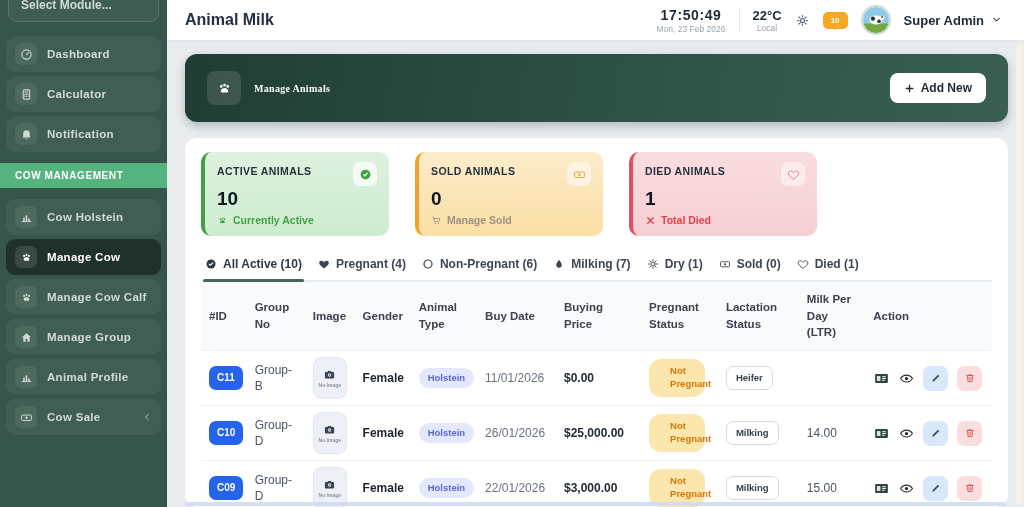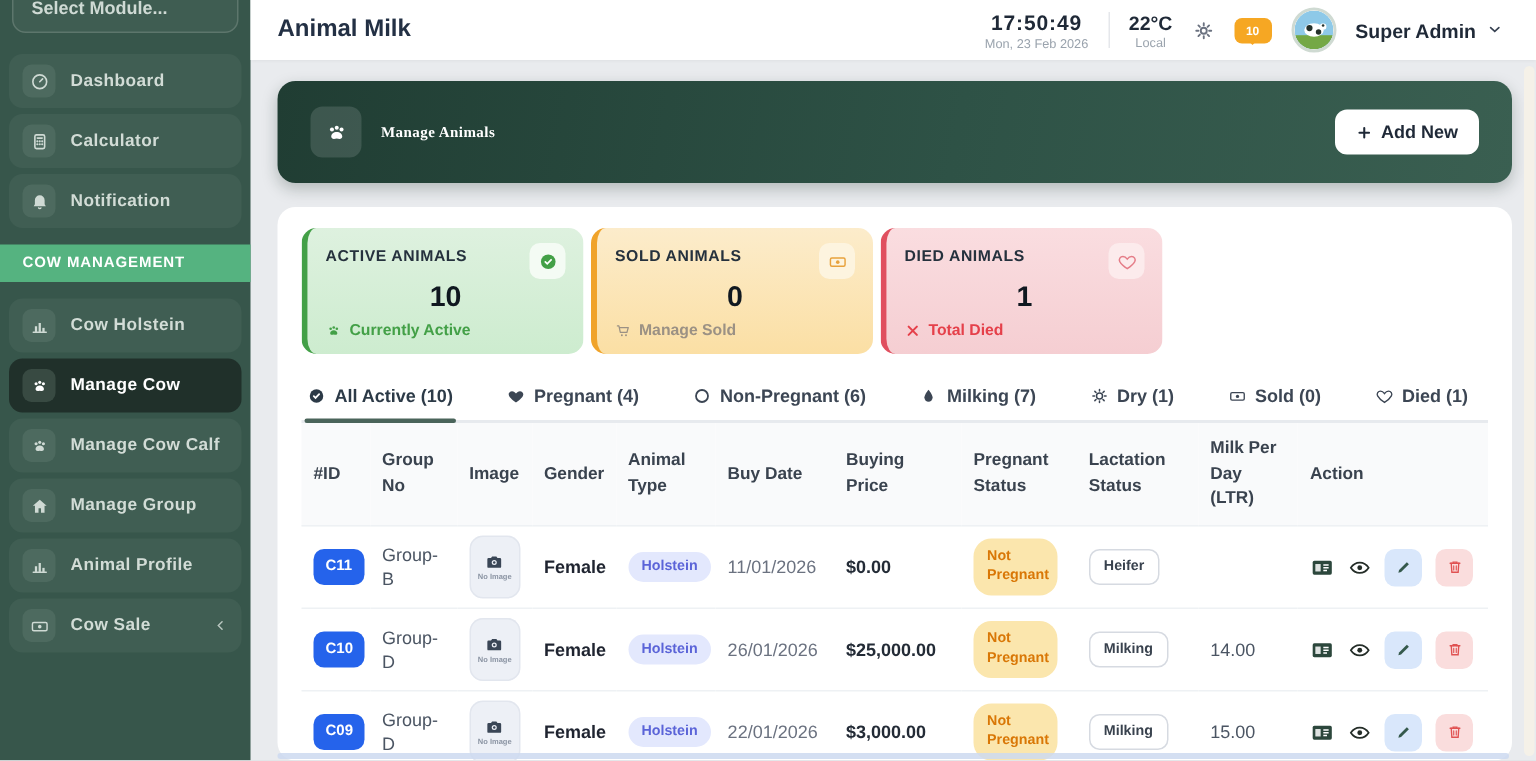--- a/index.html
+++ b/index.html
@@ -67,41 +67,41 @@
   .add-btn { background:#fff; border:none; border-radius:8px; padding:8px 14px; cursor:pointer;
              font-size:12px; font-weight:bold; color:#1f2937; display:flex; align-items:center; gap:6px;
              font-family:"Liberation Sans",sans-serif; }
   .add-btn svg { width:11px; height:11px; }
 
   
   .panel { background:#fff; border-radius:12px; margin-top:16px; padding:14px 16px 0; height:369px;
            overflow:hidden; }
 
   
-  .stats { display:flex; gap:5px;text-align:center; }
+  .stats { display:flex; gap:26px; }
   .stat { width:188px; height:84px; border-radius:10px; padding:10px 12px; border-left:4px solid; }
   .stat-head { display:flex; justify-content:space-between; align-items:flex-start; }
   .stat-title { font-size:10.5px; font-weight:bold; color:#25313d; letter-spacing:.4px; padding-top:3px; }
   .stat-badge { width:24px; height:24px; border-radius:7px; display:flex; align-items:center; justify-content:center; }
   .stat-badge svg { width:13px; height:13px; }
   .stat-num { font-size:19px; font-weight:bold; color:#101820; margin-top:2px; }
   .stat-foot { font-size:10.5px; font-weight:bold; display:flex; gap:5px; align-items:center; margin-top:4px; }
   .stat-foot svg { width:11px; height:11px; }
   .stat.g { background:linear-gradient(#def1df,#cdeccf); border-color:#43a047; }
   .stat.g .stat-badge { background:#f4fbf4; color:#43a047; }
   .stat.g .stat-foot { color:#43a047; }
   .stat.y { background:linear-gradient(#fceccb,#fbdfa4); border-color:#f0a32a; }
   .stat.y .stat-badge { background:#fdf4df; color:#e8a23d; }
   .stat.y .stat-foot { color:#9b9184; }
   .stat.r { background:linear-gradient(#fadde0,#f5ced2); border-color:#e04f5f; }
   .stat.r .stat-badge { background:#fcebec; color:#e57d88; }
   .stat.r .stat-foot { color:#e5404a; }
 
   
-  .tabs { display:flex; gap:32px; margin-top:16px; border-bottom:2px solid #e7eaee; padding:0 2px; }
+  .tabs { display:flex; gap:12px; margin-top:16px; border-bottom:2px solid #e7eaee; padding:0 2px; }
   .tab { display:flex; gap:6px; align-items:center; font-size:12px; font-weight:bold; color:#3c4654;
          padding:5px 2px 9px; position:relative; cursor:pointer; white-space:nowrap; }
   .tab svg { width:12px; height:12px; }
   .tab.active { color:#2c3a47; }
   .tab.active::after { content:""; position:absolute; left:0; right:0; bottom:-2px; height:3px;
                        background:#4a645a; border-radius:2px; }
 
   
   table { width:100%; border-collapse:collapse; table-layout:fixed; }
   thead th { background:#f9fafb; font-size:11.5px; color:#3a434f; font-weight:bold; text-align:left;
@@ -113,21 +113,21 @@
   .img-ph { width:34px; height:42px; background:#edf0f6; border-radius:9px; display:flex;
             flex-direction:column; align-items:center; justify-content:center; gap:1px;
             box-shadow:inset 0 0 0 1px #e2e6ee; cursor:pointer; }
   .img-ph svg { width:13px; height:13px; color:#3a4656; }
   .img-ph .noimg { font-size:5px; color:#8b94a3; font-weight:bold; }
   .gender { font-weight:bold; color:#1f2430; }
   .type-pill { background:#e3e8fd; color:#5b64d8; font-size:9.5px; font-weight:bold; padding:4px 9px;
                border-radius:10px; display:inline-block; }
   .date-cell { color:#6b7280; }
   .price { font-weight:bold; color:#232b36; }
-  .preg-pill { background:#fbe6ad; color:#d97706; font-size:9.5px; font-weight:bold; padding:6px 9px;
+  .preg-pill { background:#fbe6ad; color:#d97706; font-size:9.5px; font-weight:bold; padding:6px 21px;
                border-radius:12px; display:inline-block; max-width:56px; }
   .lact-pill { background:#fff; border:1px solid #d6dae1; color:#39424e; font-size:9.5px; font-weight:bold;
                padding:5px 9px; border-radius:7px; display:inline-block; }
   .actions { display:flex; align-items:center; gap:9px; }
   .icon-btn { background:none; border:none; padding:0; display:flex; cursor:pointer; }
   .icon-btn.card { color:#2c473c; } .icon-btn.card svg { width:17px; height:17px; }
   .icon-btn.eye { color:#242d28; } .icon-btn.eye svg { width:15px; height:15px; }
   .sq-btn { width:25px; height:25px; border-radius:7px; border:none; display:flex; align-items:center;
             justify-content:center; cursor:pointer; }
   .sq-btn svg { width:12px; height:12px; }

